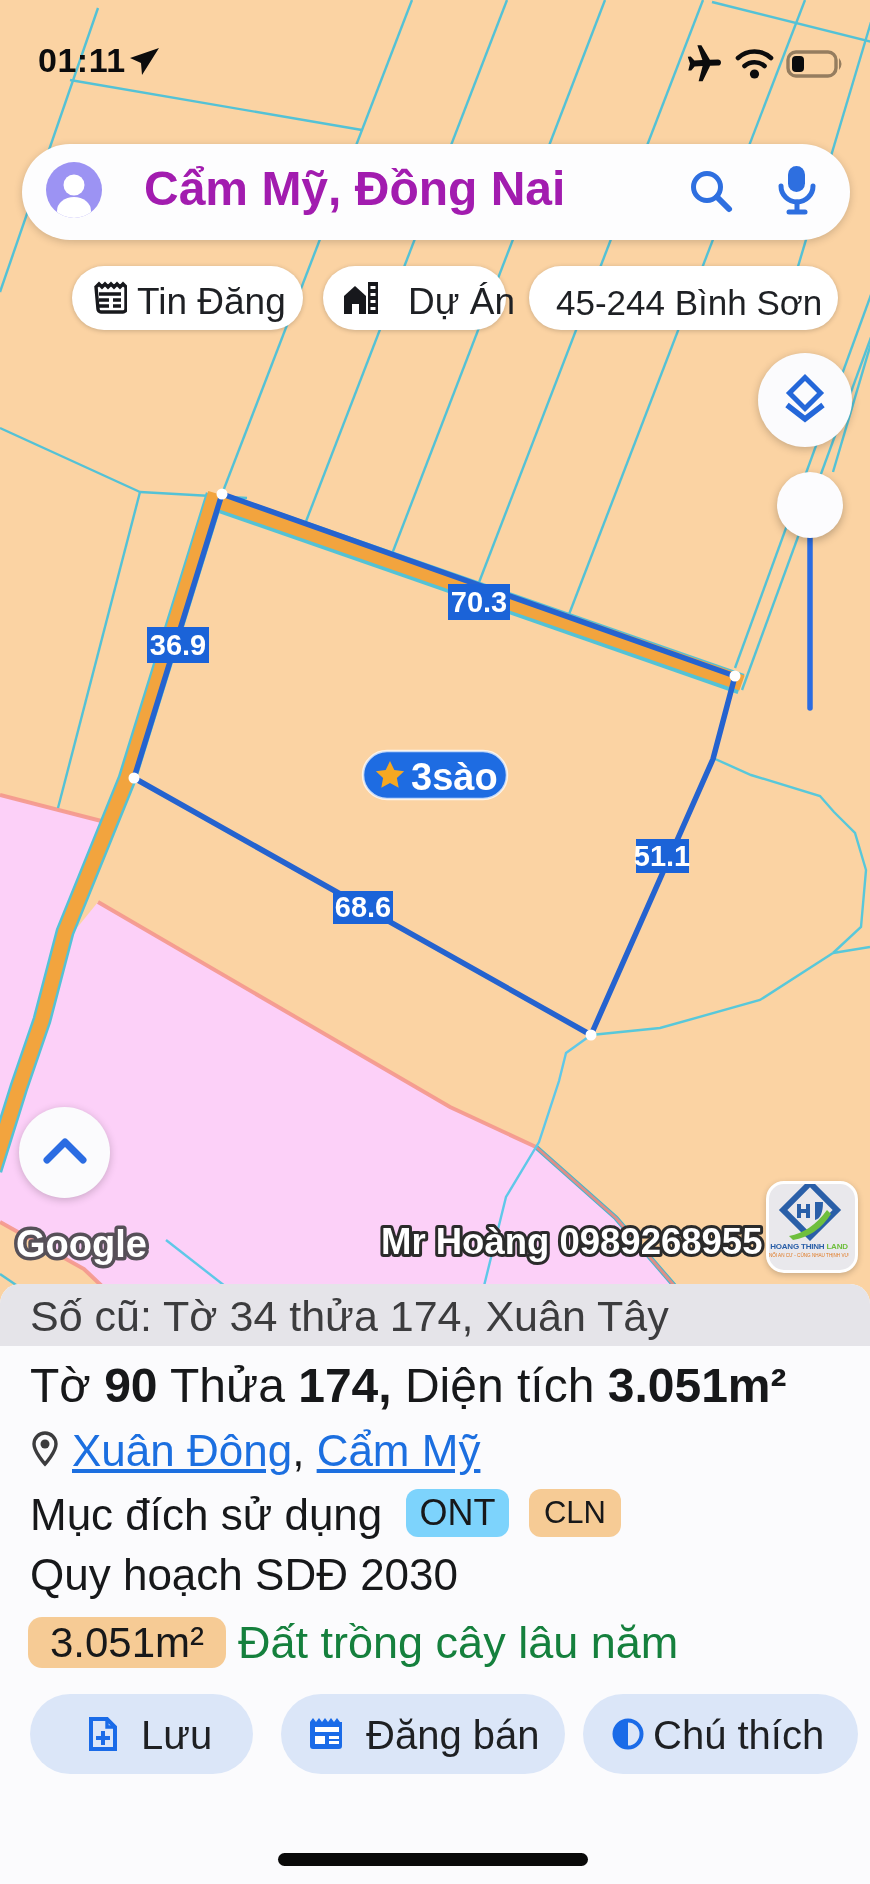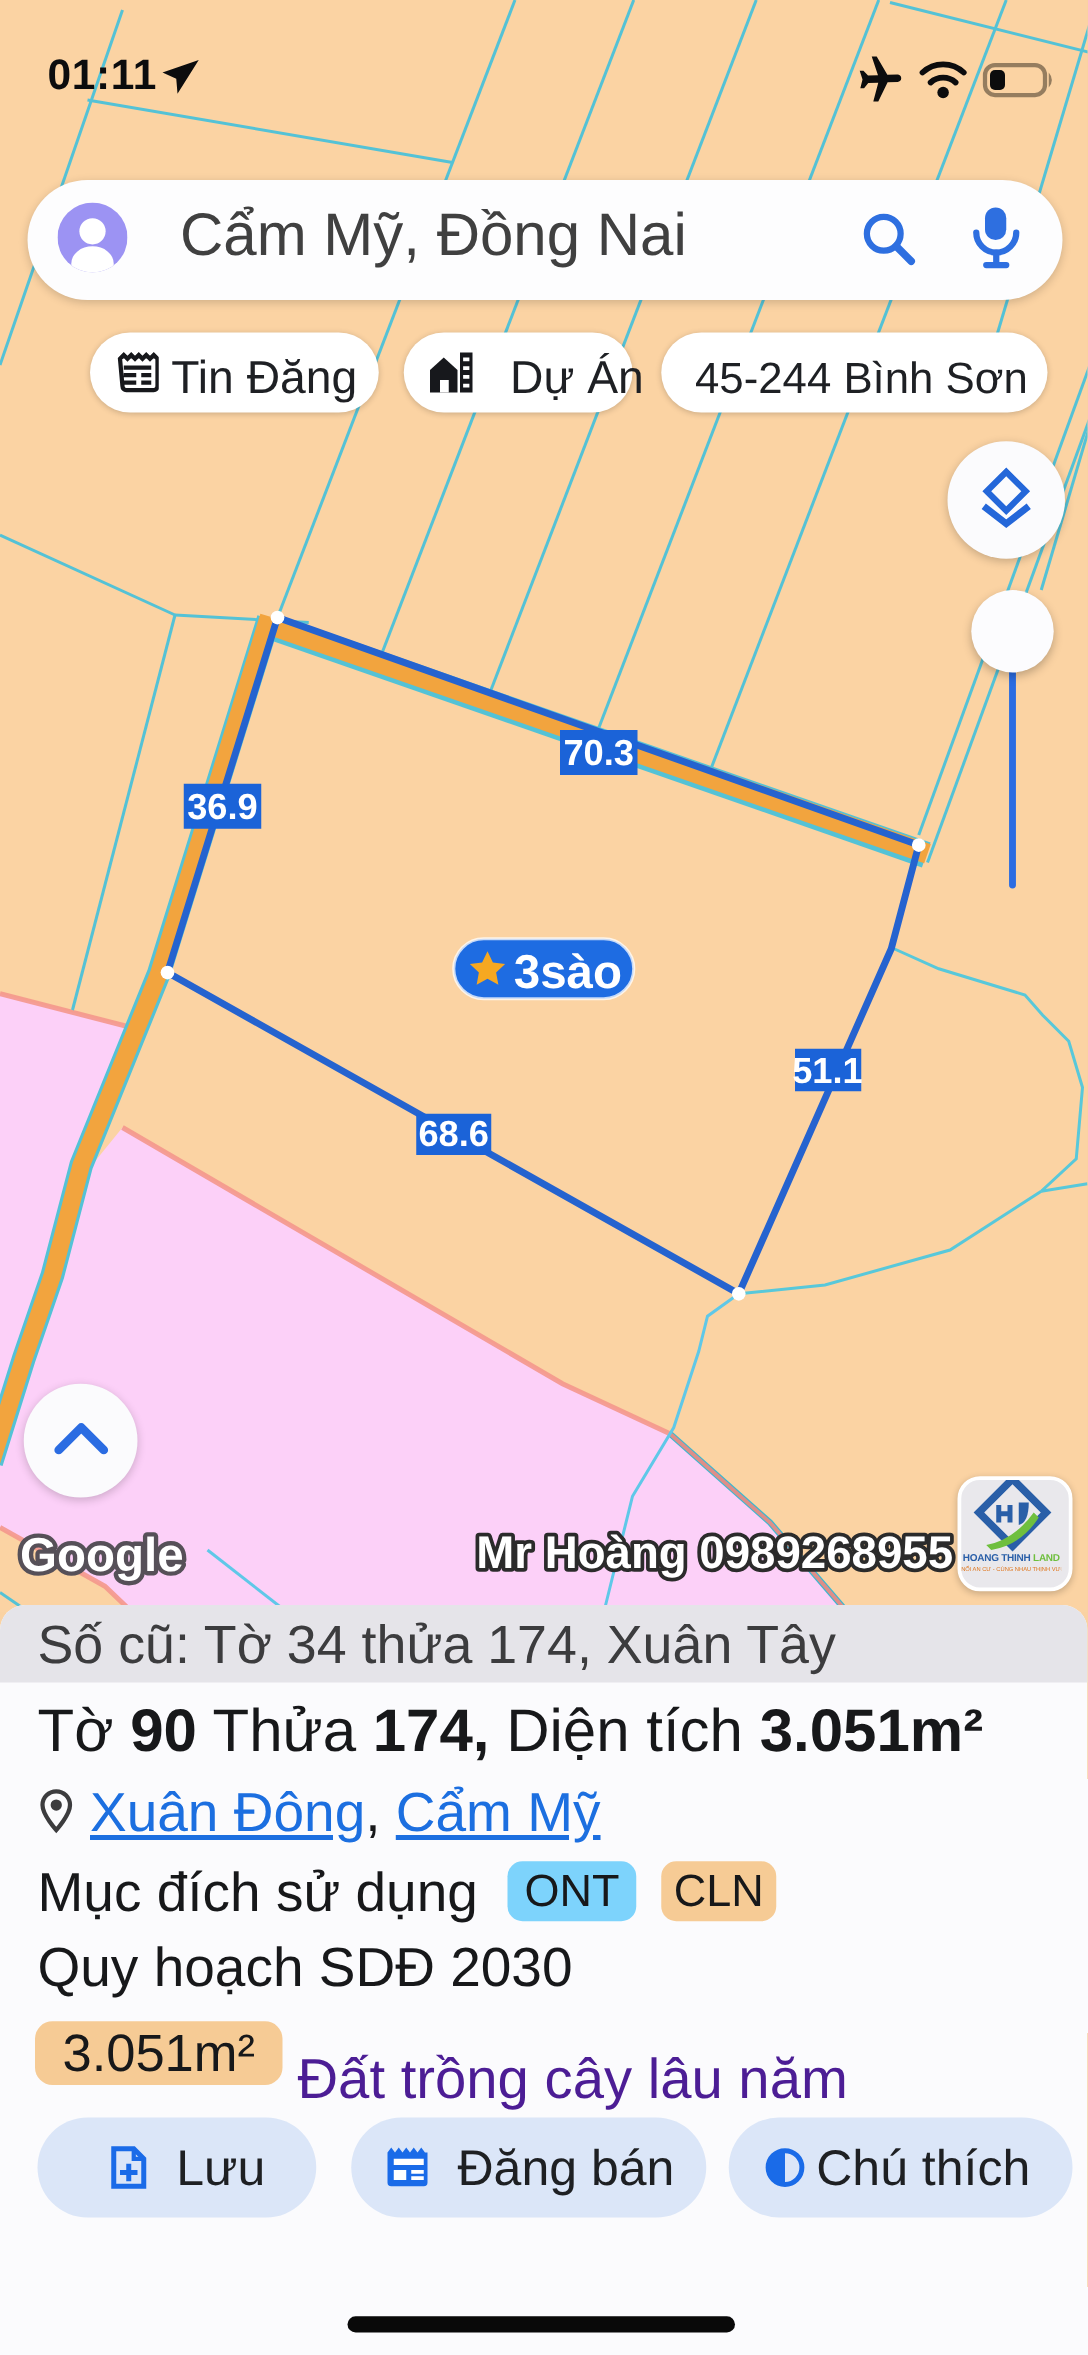--- a/index.html
+++ b/index.html
@@ -152,21 +152,21 @@
         <circle cx="28" cy="28" r="28"></circle>
       </clipPath>
     </defs>
   <circle cx="28" cy="28" r="28" fill="#9c93f3"></circle>
   <g clip-path="url(#avc)">
     <circle cx="28" cy="23" r="10.5" fill="#ffffff"></circle>
     <ellipse cx="28" cy="49" rx="17" ry="14" fill="#ffffff"></ellipse>
   </g>
 </svg>
 
-<div class="abs" style="left:144px;top:161px;font-size:48px;color:#404040;">Cẩm Mỹ, Đồng Nai</div>
+<div class="abs" style="left:144px;top:161px;font-size:48px;color:#a21caf;font-weight:bold;">Cẩm Mỹ, Đồng Nai</div>
 
 <svg class="abs" style="left:688px;top:168px" width="46" height="46" viewBox="0 0 46 46">
   <circle cx="19" cy="19" r="13.5" fill="none" stroke="#2e6fe0" stroke-width="5"></circle>
   <line x1="29" y1="29" x2="41" y2="41" stroke="#2e6fe0" stroke-width="6" stroke-linecap="round"></line>
 </svg>
 
 <svg class="abs" style="left:776px;top:164px" width="42" height="52" viewBox="0 0 42 52">
   <rect x="12" y="2" width="17" height="26" rx="8.5" fill="#2e6fe0"></rect>
   <path d="M5,22 a16,16 0 0,0 32,0" fill="none" stroke="#2e6fe0" stroke-width="5" stroke-linecap="round"></path>
   <line x1="21" y1="38" x2="21" y2="46" stroke="#2e6fe0" stroke-width="5" stroke-linecap="round"></line>
@@ -246,27 +246,27 @@
   <path d="M15,3 a11,11 0 0,1 11,11 c0,8 -11,20 -11,20 c0,0 -11,-12 -11,-20 a11,11 0 0,1 11,-11 Z" fill="none" stroke="#3c3c3e" stroke-width="3.4"></path>
   <circle cx="15" cy="14" r="4.5" fill="#3c3c3e"></circle>
 </svg>
 
 <div class="abs" style="left:72px;top:1426px;font-size:44px;color:#17181a;"><span style="color:#1c6fe0;text-decoration:underline;">Xuân Đông</span>, <span style="color:#1c6fe0;text-decoration:underline;">Cẩm Mỹ</span></div>
 
 <div class="abs" style="left:30px;top:1490px;font-size:44px;color:#17181a;">Mục đích sử dụng</div>
 
 <div class="abs" style="left:406px;top:1489px;width:103px;height:48px;background:#7dd3fc;border-radius:12px;text-align:center;font-size:36px;color:#17181a;line-height:48px;">ONT</div>
 
-<div class="abs" style="left:529px;top:1489px;width:92px;height:48px;background:#f6cb95;border-radius:12px;text-align:center;font-size:36px;color:#17181a;line-height:48px;">CLN</div>
+<div class="abs" style="left:529px;top:1489px;width:92px;height:48px;background:#f6cb95;border-radius:12px;text-align:center;font-size:31px;color:#17181a;line-height:48px;">CLN</div>
 
 <div class="abs" style="left:30px;top:1550px;font-size:44px;color:#17181a;">Quy hoạch SDĐ 2030</div>
 
 <div class="abs" style="left:28px;top:1617px;width:198px;height:51px;background:#f6cb95;border-radius:14px;text-align:center;font-size:42px;color:#17181a;line-height:51px;">3.051m²</div>
 
-<div class="abs" style="left:238px;top:1617px;font-size:45px;color:#4c1d95;margin-top:20px;">Đất trồng cây lâu năm</div>
+<div class="abs" style="left:238px;top:1617px;font-size:45px;color:#15803d;">Đất trồng cây lâu năm</div>
 
 <div class="abs" style="left:30px;top:1694px;width:223px;height:80px;background:#dbe6f8;border-radius:40px;"></div>
 
 <svg class="abs" style="left:88px;top:1716px" width="30" height="36" viewBox="0 0 30 36">
   <path d="M3,3 L19,3 L27,11 L27,33 L3,33 Z" fill="none" stroke="#1a6be8" stroke-width="4"></path>
   <path d="M19,3 L19,11 L27,11" fill="none" stroke="#1a6be8" stroke-width="3.4"></path>
   <path d="M15,15 L15,29 M8,22 L22,22" stroke="#1a6be8" stroke-width="4"></path>
 </svg>
 
 <div class="abs" style="left:141px;top:1713px;font-size:40px;color:#1e2023;">Lưu</div>

